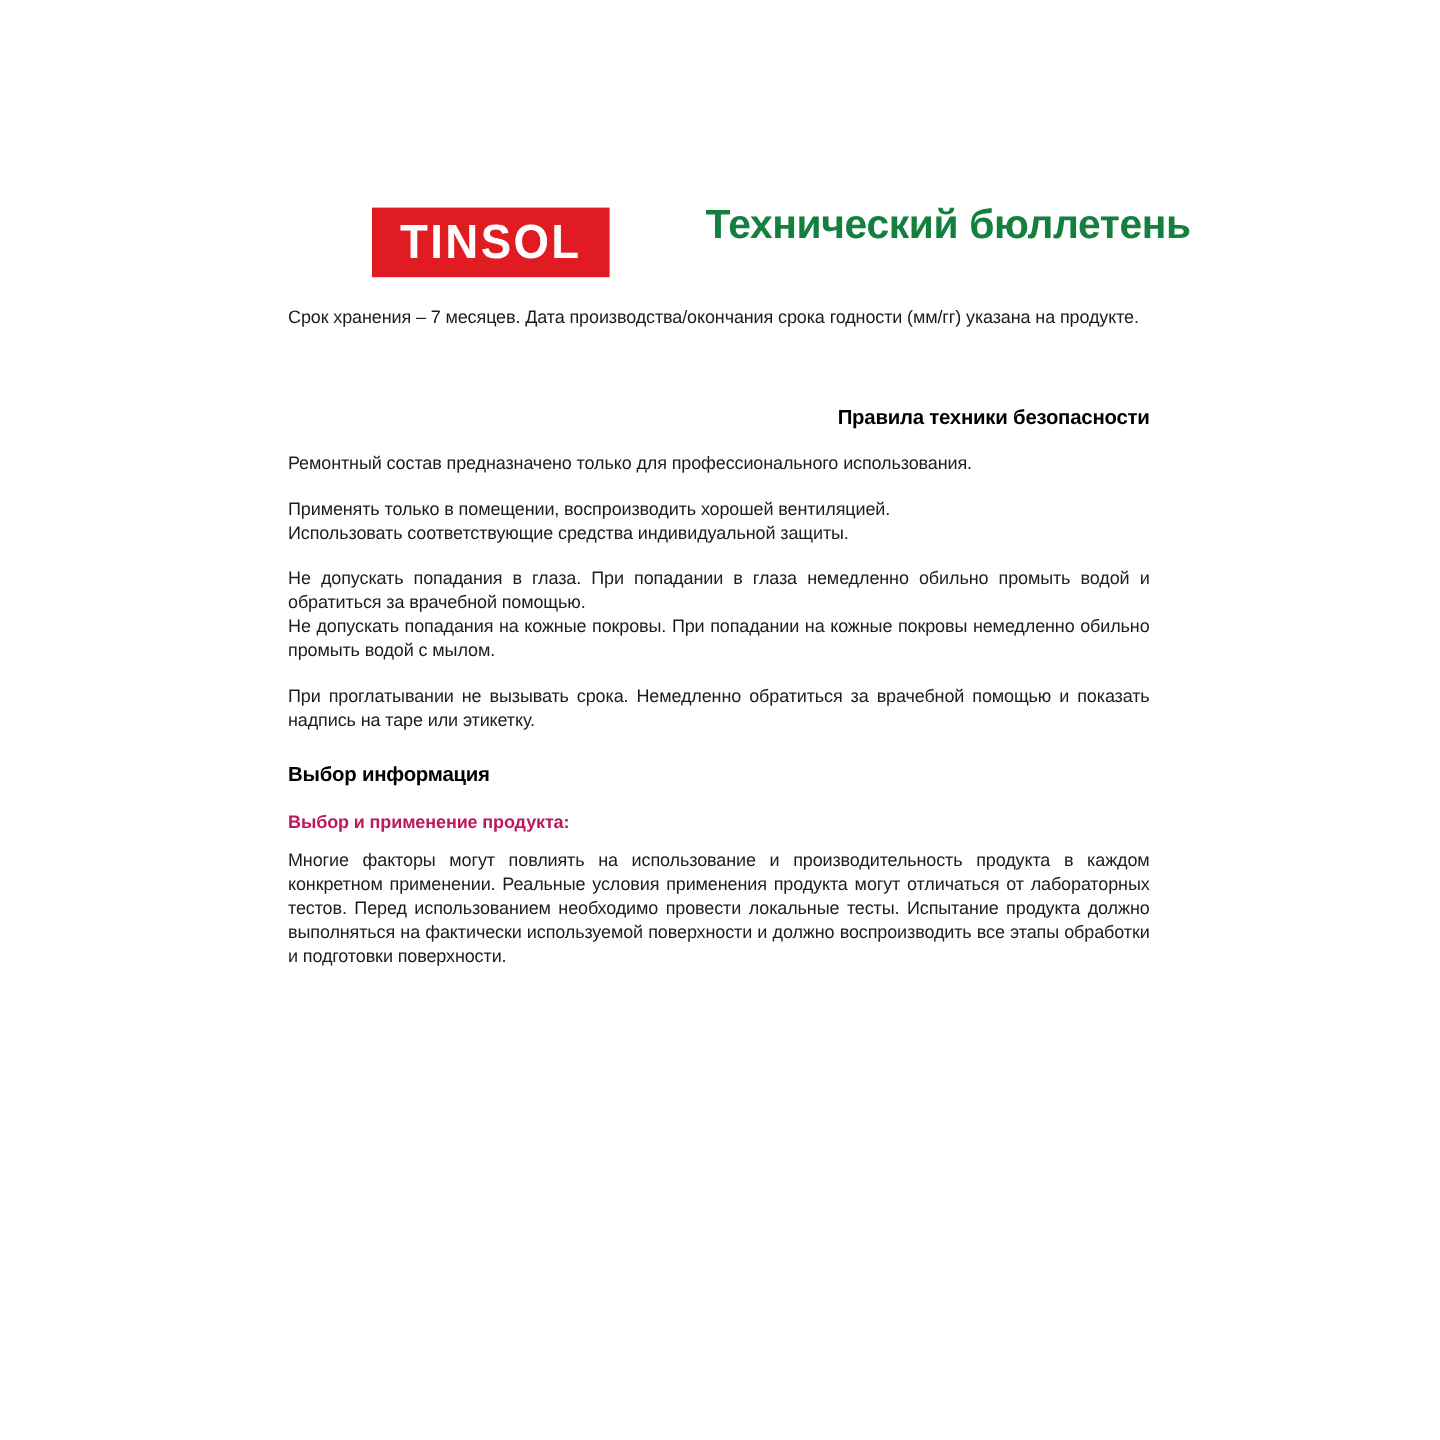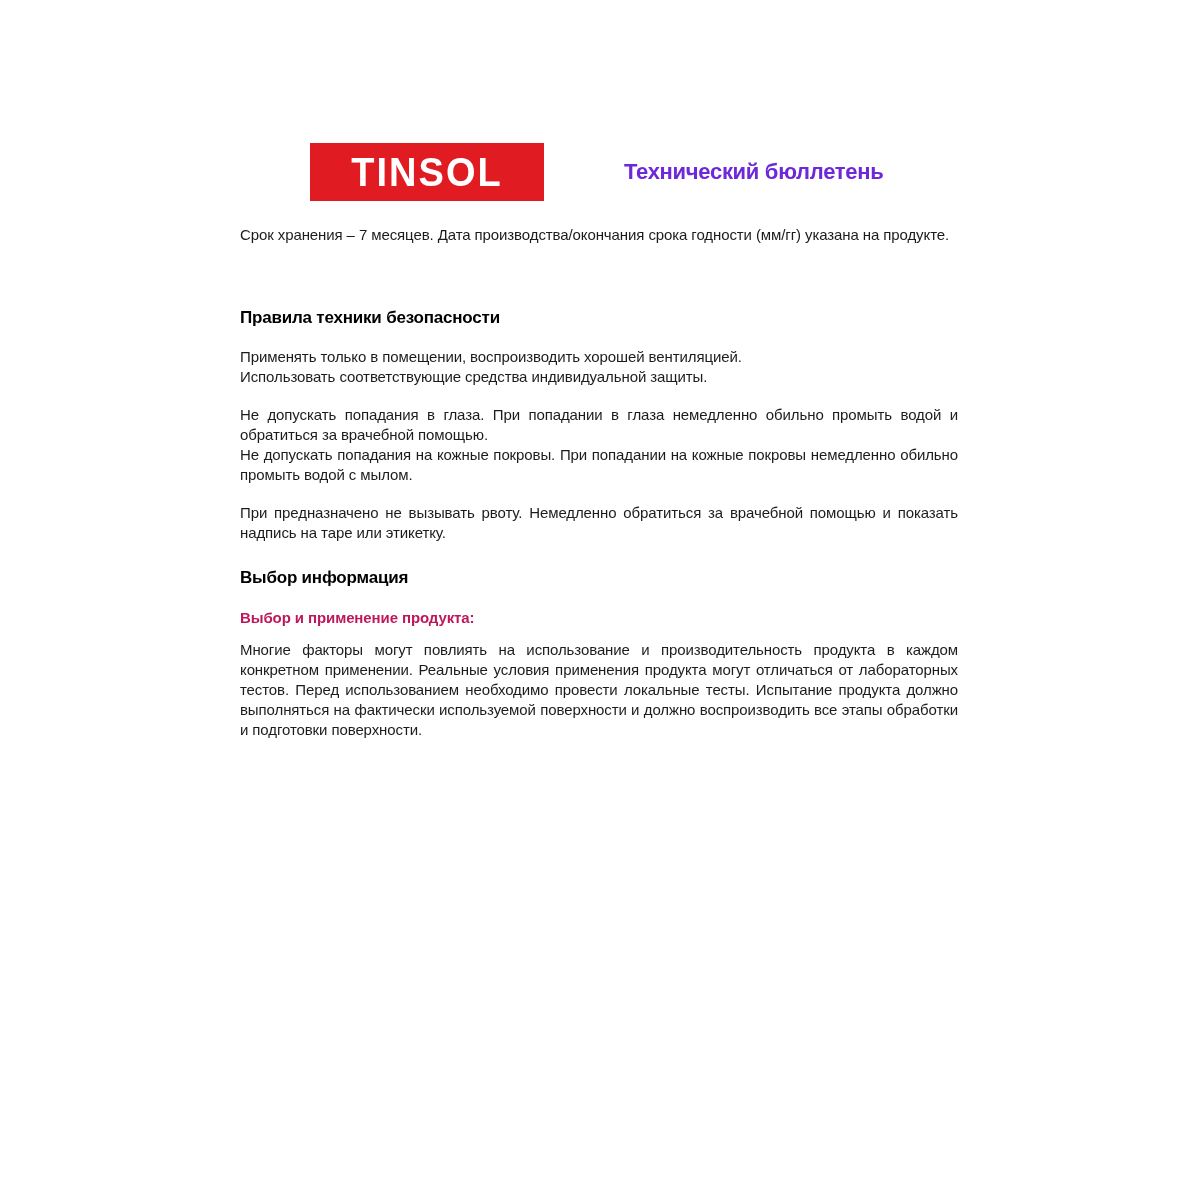--- a/index.html
+++ b/index.html
@@ -19,61 +19,62 @@
     top: 143px;
     width: 718px;
   }
   
   .header-row {
     display: flex;
     align-items: center;
   }
   .logo-box {
     margin-left: 70px;
-    width: 234px;
+    width: 198px;
     height: 58px;
     background: #e11b22;
     display: flex;
     align-items: center;
     justify-content: center;
     flex: 0 0 auto;
+    margin-top: 30px;
   }
   .logo-text {
     color: #ffffff;
     font-weight: bold;
     font-size: 38px;
     letter-spacing: 2px;
     line-height: 1;
     transform: scaleY(1.05);
   }
   .doc-title {
     margin-left: 80px;
-    font-size: 22px;
+    font-size: 34px;
     font-weight: bold;
-    color: #6d28d9;
+    color: #15803d;
     white-space: nowrap;
     letter-spacing: -0.3px;
   }
   
   .para {
     font-size: 15px;
     line-height: 20px;
     text-align: justify;
     white-space: pre-line;
     letter-spacing: -0.1px;
   }
   .intro { margin-top: 24px; }
   .section-heading {
     font-size: 17px;
     font-weight: bold;
     color: #000000;
     line-height: 22px;
     letter-spacing: -0.2px;
   }
-  .safety-heading { margin-top: 62px; }
+  .safety-heading { margin-top: 62px; text-align: right; }
   .safety-para { margin-top: 18px; }
   .important-heading { margin-top: 24px; }
   .sub-heading {
     margin-top: 18px;
     font-size: 15px;
     font-weight: bold;
     color: #be185d;
     line-height: 21px;
     letter-spacing: -0.1px;
   }
@@ -89,25 +90,26 @@
       <div class="logo-box" style="background: rgb(225, 27, 34);">
         <span class="logo-text">TINSOL</span>
       </div>
       <div class="doc-title">Технический бюллетень</div>
     </div>
 
     <p class="para intro">Срок хранения – 7 месяцев. Дата производства/окончания срока годности (мм/гг) указана на продукте.</p>
 
     <div class="section-heading safety-heading">Правила техники безопасности</div>
 
+    <p class="para safety-para">Ремонтный состав предназначено только для профессионального использования.</p>
     <p class="para safety-para">Применять только в помещении, воспроизводить хорошей вентиляцией.
 Использовать соответствующие средства индивидуальной защиты.</p>
     <p class="para safety-para">Не допускать попадания в глаза. При попадании в глаза немедленно обильно промыть водой и обратиться за врачебной помощью.
 Не допускать попадания на кожные покровы. При попадании на кожные покровы немедленно обильно промыть водой с мылом.</p>
-    <p class="para safety-para">При предназначено не вызывать рвоту. Немедленно обратиться за врачебной помощью и показать надпись на таре или этикетку.</p>
+    <p class="para safety-para">При проглатывании не вызывать срока. Немедленно обратиться за врачебной помощью и показать надпись на таре или этикетку.</p>
 
     <div class="section-heading important-heading">Выбор информация</div>
 
     <div class="sub-heading">Выбор и применение продукта:</div>
     <p class="para final-para">Многие факторы могут повлиять на использование и производительность продукта в каждом конкретном применении. Реальные условия применения продукта могут отличаться от лабораторных тестов. Перед использованием необходимо провести локальные тесты. Испытание продукта должно выполняться на фактически используемой поверхности и должно воспроизводить все этапы обработки и подготовки поверхности.</p>
 
   </div>
 </div>
 
 </body></html>

